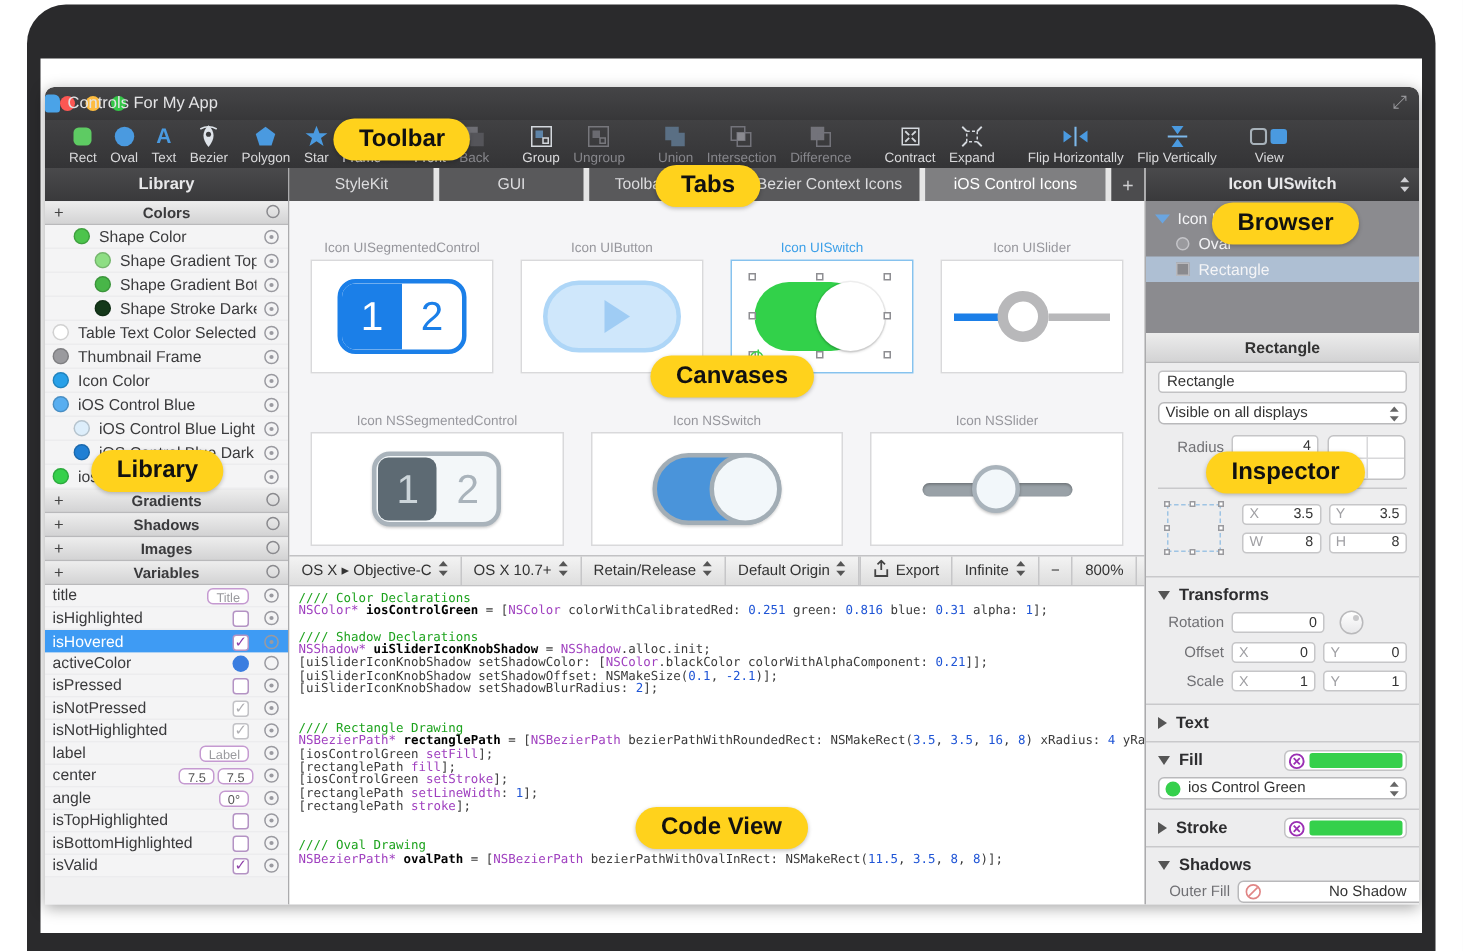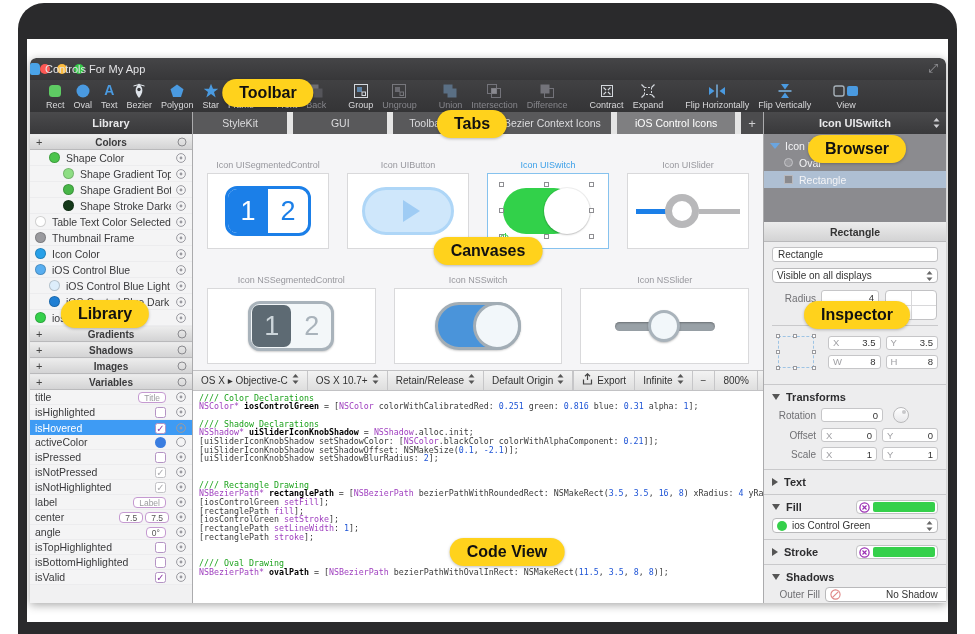--- a/index.html
+++ b/index.html
@@ -41,21 +41,21 @@
   .main{position:absolute;left:0;right:0;top:54px;bottom:0;display:flex;}
   .left-panel{width:163px;background:#f0f0f1;border-right:1px solid #ababad;display:flex;flex-direction:column;}
   .center{flex:1;display:flex;flex-direction:column;min-width:0;}
   .right-panel{width:183px;background:#ededee;border-left:1px solid #ababad;display:flex;flex-direction:column;}
 
   .dark-header{height:22px;background:linear-gradient(#4a4a4c,#39393b);color:#e8e8ea;font-size:11px;
                font-weight:bold;display:flex;align-items:center;justify-content:center;position:relative;flex:none;}
 
   
   .tabbar{height:22px;background:#424244;display:flex;flex:none;}
-  .tab{flex:1;background:#59595b;border-right:6px solid #e5e5e5;color:#dcdcde;font-size:10.5px;
+  .tab{flex:1;background:#59595b;border-right:4px solid #e5e5e5;color:#dcdcde;font-size:10.5px;
        display:flex;align-items:center;justify-content:center;white-space:nowrap;overflow:hidden;}
   .tab.wide{flex:1.25;}
   .tab.selected{background:#7f7f81;color:#fff;}
   .tab-add{width:22px;background:#4c4c4e;color:#cfcfd1;font-size:13px;display:flex;align-items:center;justify-content:center;}
 
   
   .lib-body{flex:1;overflow:hidden;background:#f1f1f2;}
   .sec-head{height:16px;background:linear-gradient(#ececec,#d3d3d4);border-bottom:1px solid #b9b9bb;
             border-top:1px solid #e9e9ea;display:flex;align-items:center;position:relative;}
   .sec-head .t{flex:1;text-align:center;font-size:10px;font-weight:bold;color:#3a3a3c;}
@@ -1047,15 +1047,15 @@
       </div>
     </div>
   </div>
   <div id="callouts">
       <div class="callout" style="left: 268px; top: 93px;">Toolbar</div>
       <div class="callout" style="left: 472px; top: 124px;">Tabs</div>
       <div class="callout" style="left: 857px; top: 149px;">Browser</div>
       <div class="callout" style="left: 488px; top: 251px;">Canvases</div>
       <div class="callout" style="left: 105px; top: 314px;">Library</div>
       <div class="callout" style="left: 857px; top: 315px;">Inspector</div>
-      <div class="callout" style="left: 507px; top: 552px;">Code View</div>
+      <div class="callout" style="left: 481px; top: 552px;">Code View</div>
     </div>
 </div>
 
 </body></html>

